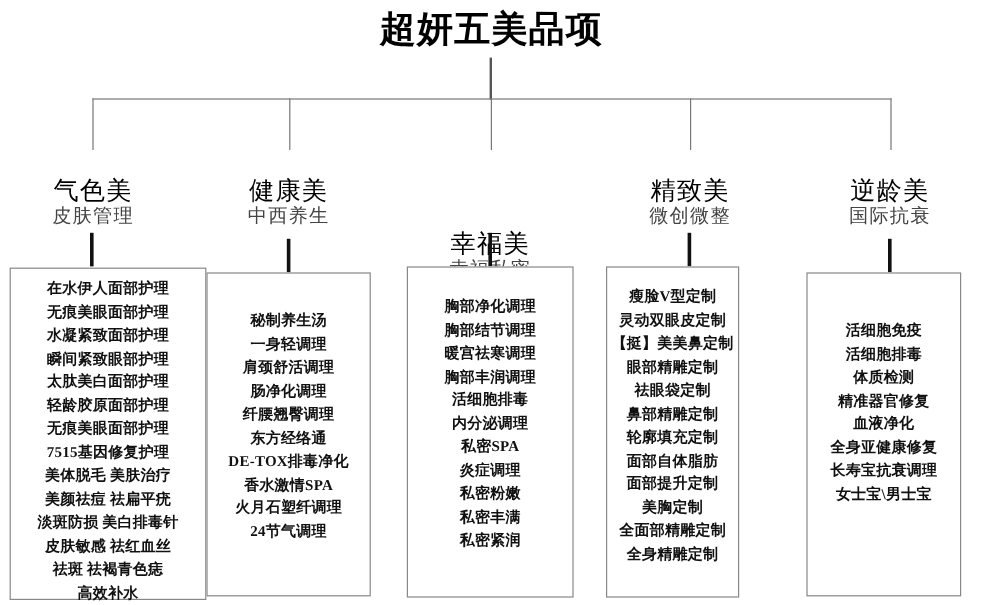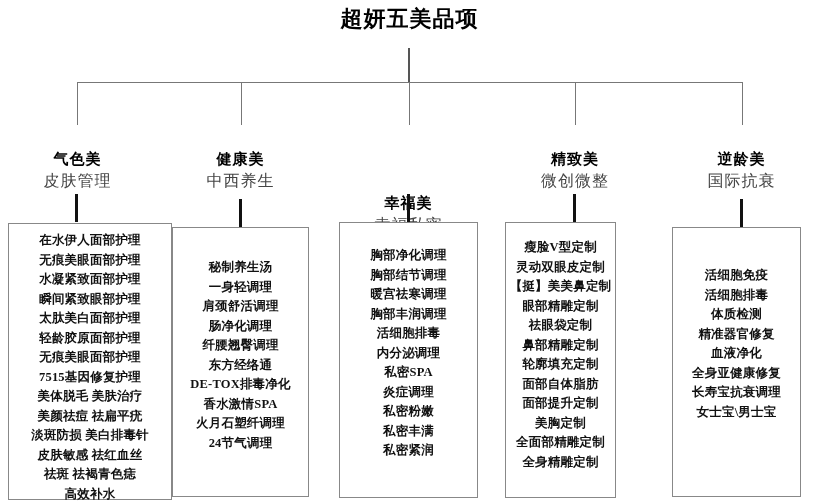--- a/index.html
+++ b/index.html
@@ -20,21 +20,21 @@
     height: 504px;
   }
 
   
   .title {
     position: absolute;
     left: 0;
     top: 4px;
     width: 819px;
     text-align: center;
-    font-size: 22px;
+    font-size: 30px;
     font-weight: bold;
     letter-spacing: 1px;
     color: #000000;
     font-family: "Liberation Serif", "DejaVu Serif", serif;
   }
 
   
   .conn {
     position: absolute;
     background: #666666;
@@ -72,22 +72,22 @@
     position: absolute;
     top: 0;
     height: 504px;
   }
   .cat-head {
     position: absolute;
     width: 100%;
     text-align: center;
   }
   .cat-title {
-    font-size: 15px;
-    font-weight: bold;
+    font-size: 21px;
+    font-weight: normal;
     color: #000000;
     letter-spacing: 1px;
     line-height: 22px;
   }
   .cat-sub {
     font-size: 16px;
     color: #444444;
     letter-spacing: 1px;
     line-height: 20px;
     margin-top: 1px;

